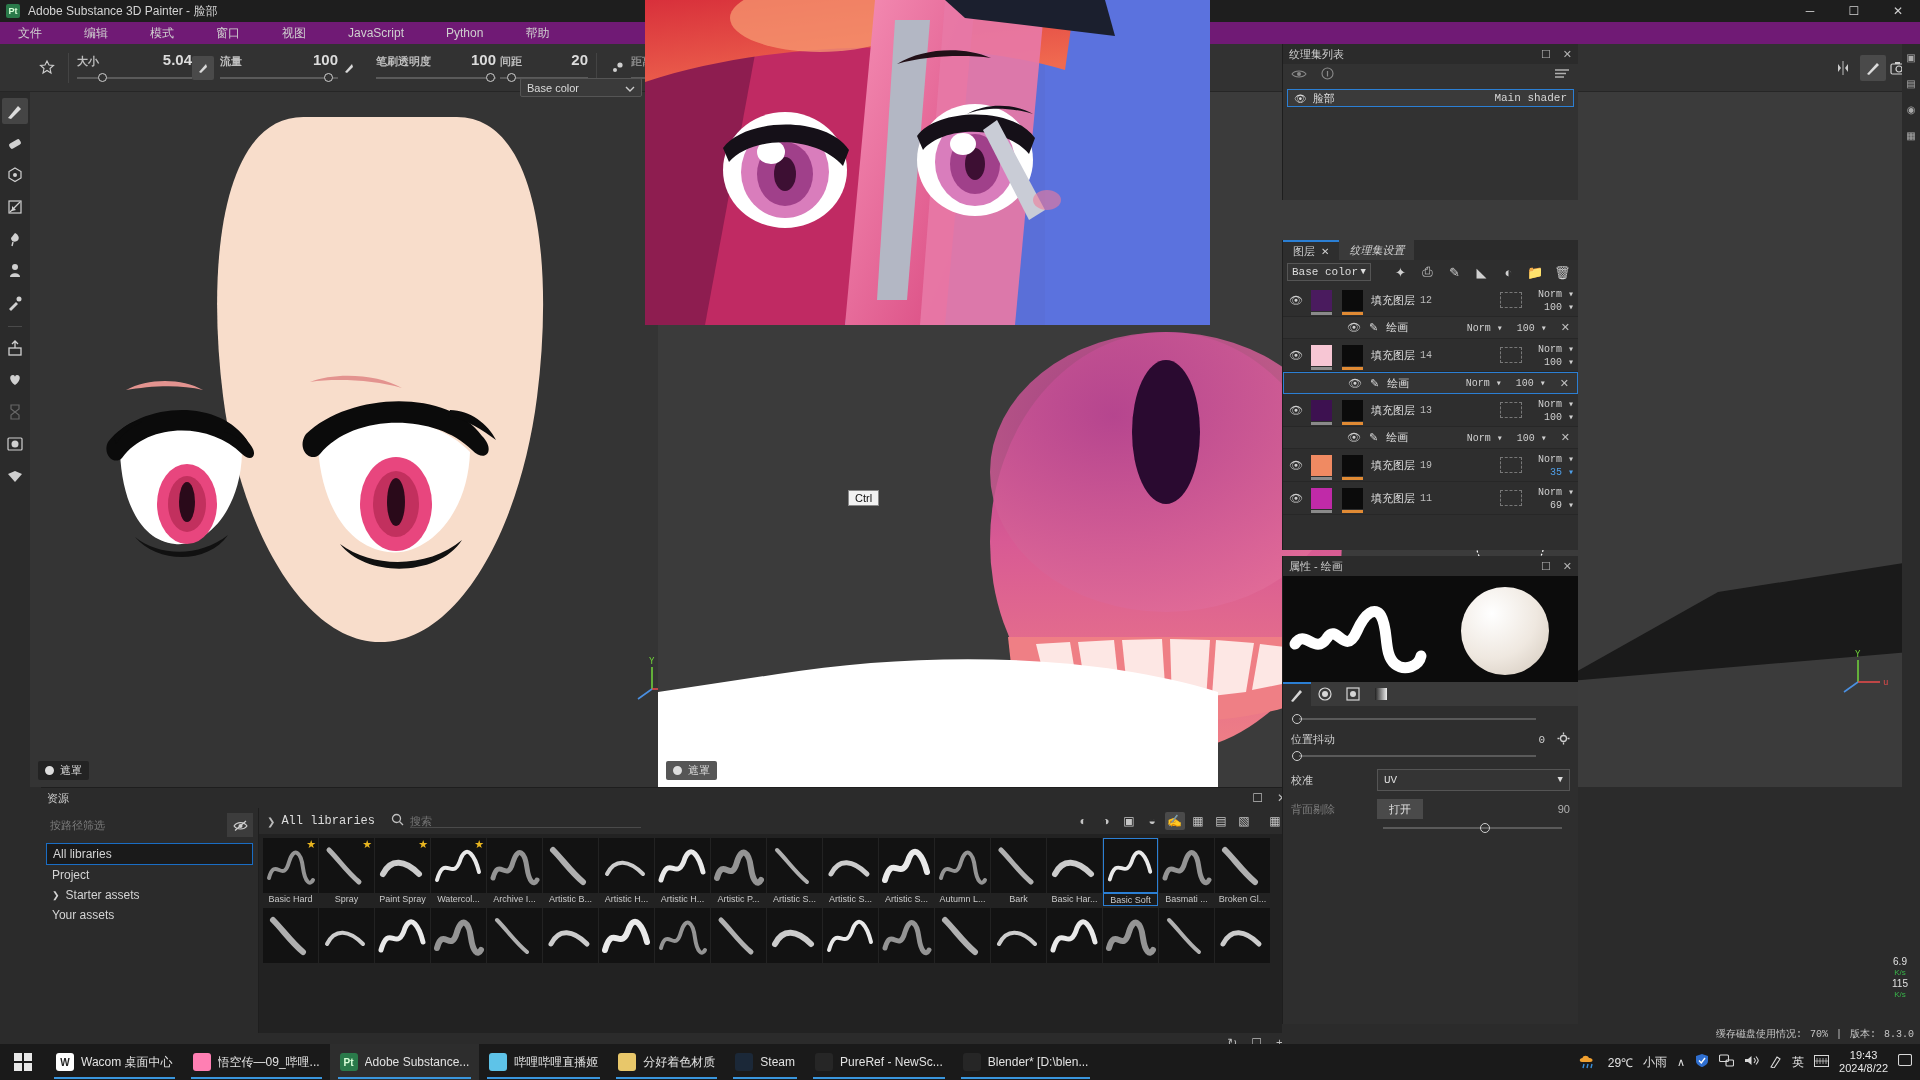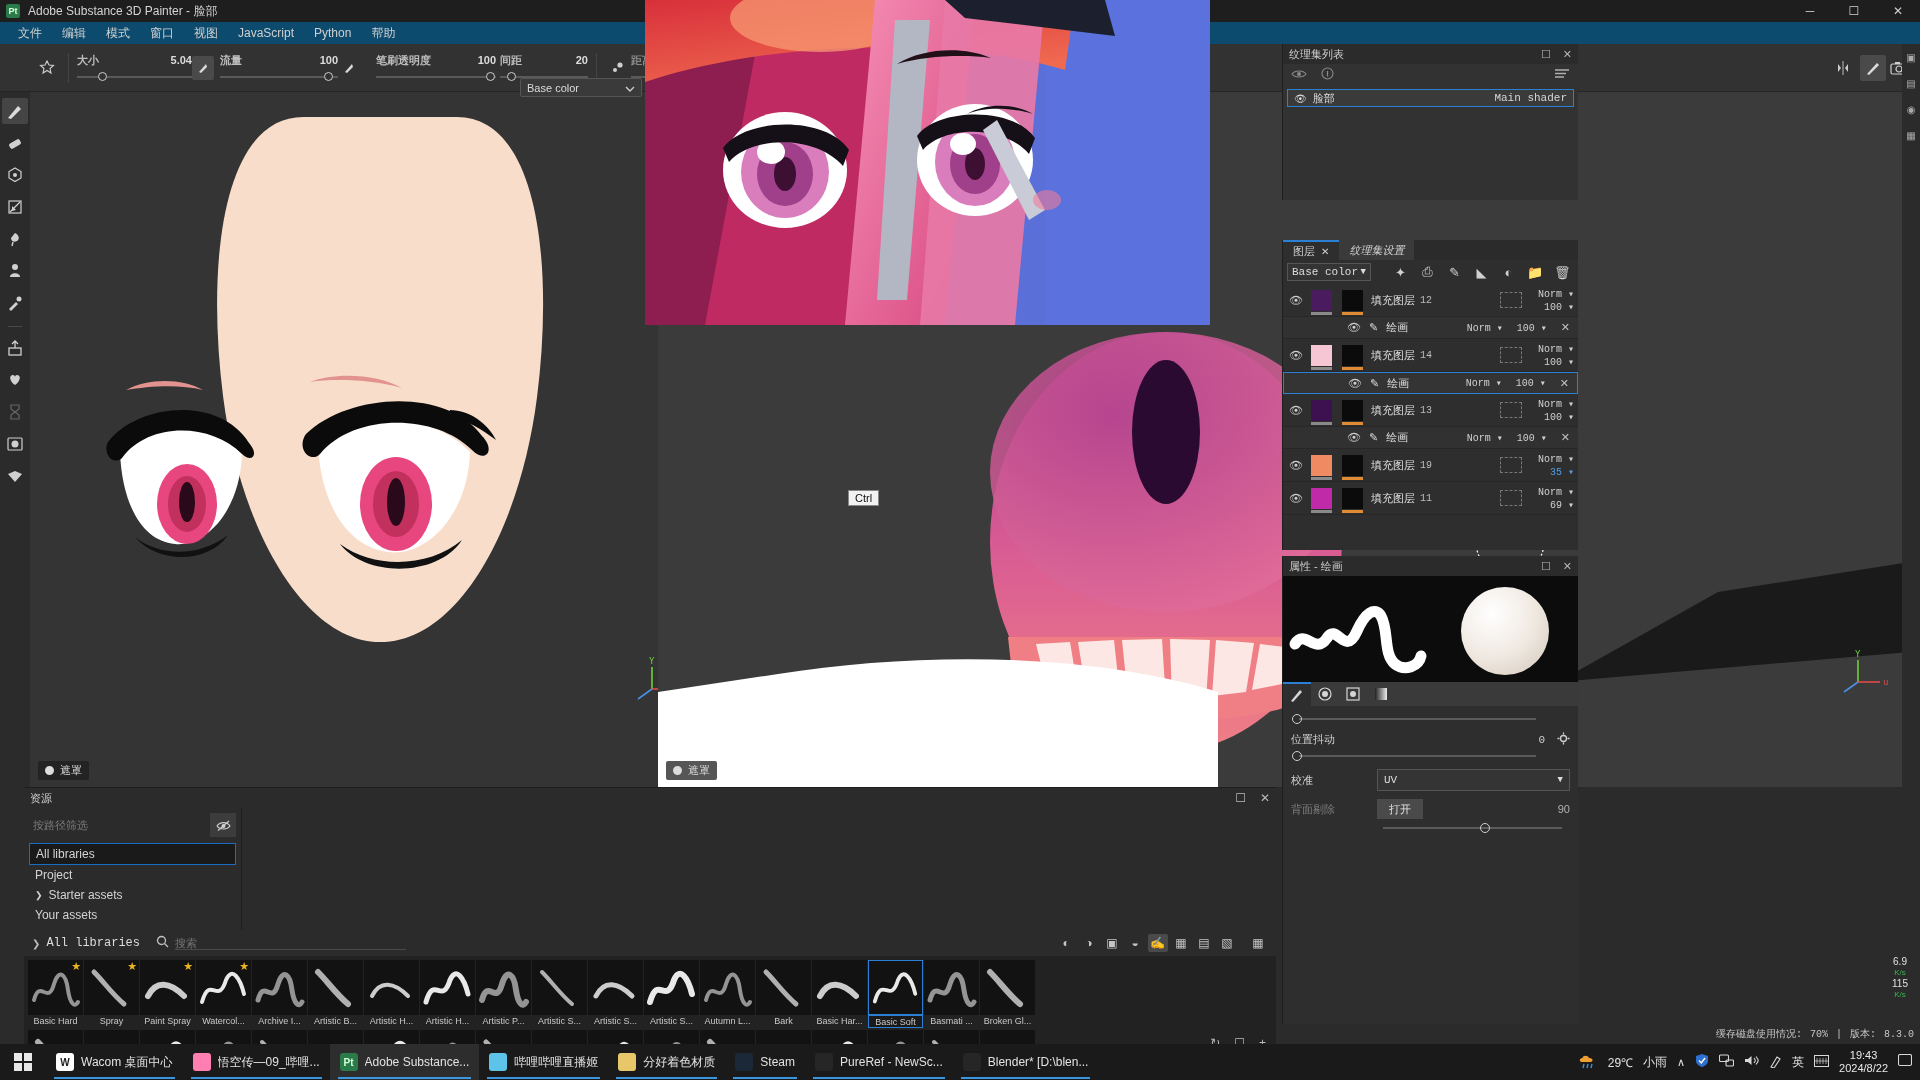--- a/index.html
+++ b/index.html
@@ -13,31 +13,31 @@
   #titlebar .appicon { width:14px; height:14px; margin:0 8px 0 6px; background:#2a7a4a;
     border-radius:2px; font-size:9px; color:#d8ffd8; text-align:center; line-height:14px;
     font-weight:bold; }
   #titlebar .title { font-size:12px; color:#d4d4d4; }
   #winbtns { margin-left:auto; display:flex; height:22px; }
   #winbtns div { width:44px; height:22px; text-align:center; line-height:22px;
     font-size:12px; color:#d0d0d0; }
 
   
   #menubar { position:absolute; left:0; top:22px; width:1920px; height:22px;
-    background:#0c4a6e; display:flex; align-items:flex-end; padding-left:8px; }
+    background:#701a75; display:flex; align-items:flex-end; padding-left:8px;gap:22px; }
   #menubar span { font-size:12px; color:#cfcfcf; padding:0 10px; line-height:22px; }
 
   
   #brushbar { position:absolute; left:0; top:44px; width:1920px; height:48px;
     background:#323232; border-bottom:1px solid #262626; display:flex; align-items:center; }
   .tb-sep { width:1px; height:30px; background:#444; margin:0 8px; }
   .param { display:flex; flex-direction:column; justify-content:center; height:44px;font-weight:bold; }
   .param .prow { display:flex; align-items:baseline; }
   .param .plabel { font-size:11px; color:#bdbdbd; }
-  .param .pval { font-size:11px; color:#dcdcdc; margin-left:auto; padding-left:14px; }
+  .param .pval { font-size:15px; color:#dcdcdc; margin-left:auto; padding-left:14px; }
   .slider { position:relative; height:12px; margin-top:3px; }
   .slider .track { position:absolute; top:5px; left:0; right:0; height:2px; background:#5a5a5a; }
   .slider .knob { position:absolute; top:1px; width:9px; height:9px; border-radius:50%;
     border:1.5px solid #cfcfcf; background:#323232; }
   .tool-ico { width:26px; height:26px; display:flex; align-items:center; justify-content:center;
     color:#cfcfcf; font-size:14px; }
   .tool-ico.active { background:#4a4a4a; border-radius:2px; }
 
   
   #leftrail { position:absolute; left:0; top:92px; width:30px; bottom:100px;
@@ -59,26 +59,26 @@
   .channel-sel { position:absolute; left:520px; top:78px; width:122px; height:19px;
     background:#3a3a3a; border:1px solid #555; border-radius:2px; font-size:11px;
     color:#dadada; display:flex; align-items:center; padding:0 6px; }
   .channel-sel .cv { flex:1; }
 
   
   #pureref { position:absolute; left:645px; top:0px; width:565px; height:325px;
     overflow:hidden; background:#c33; z-index:40; }
 
   
-  #shelf { position:absolute; left:24px; top:787px; width:1252px; height:245px;
+  #shelf { position:absolute; left:41px; top:787px; width:1252px; height:245px;
     background:#2b2b2b; border-top:1px solid #1e1e1e; }
   #shelf .hdr { height:20px; background:#2b2b2b; display:flex; align-items:center;
     padding:0 6px; font-size:11px; color:#cfcfcf; }
   #shelf .hdr .hbtns { margin-left:auto; display:flex; gap:14px; color:#bbb; font-size:12px; }
-  #shelf-body { display:flex; height:225px;flex-direction:column; }
+  #shelf-body { display:flex; height:225px; }
   #shelf-left { width:218px; background:#2b2b2b; border-right:1px solid #1e1e1e; padding:5px; }
   .filter-row { display:flex; align-items:center; gap:4px; margin-bottom:6px; }
   .filter-in { flex:1; height:22px; background:#2b2b2b; border:none; font-size:11px;
     color:#7d7d7d; display:flex; align-items:center; padding-left:4px; }
   .filter-btn { width:26px; height:24px; background:#3c3c3c; display:flex;
     align-items:center; justify-content:center; color:#cfcfcf; }
   .libitem { font-size:12px; color:#d4d4d4; padding:3px 6px; display:flex; align-items:center; }
   .libitem.sel { background:#1a1a1a; border:1px solid #1a6dc4; }
   #shelf-right { flex:1; display:flex; flex-direction:column; background:#222; }
   .crumbbar { height:26px; display:flex; align-items:center; padding:0 8px;

